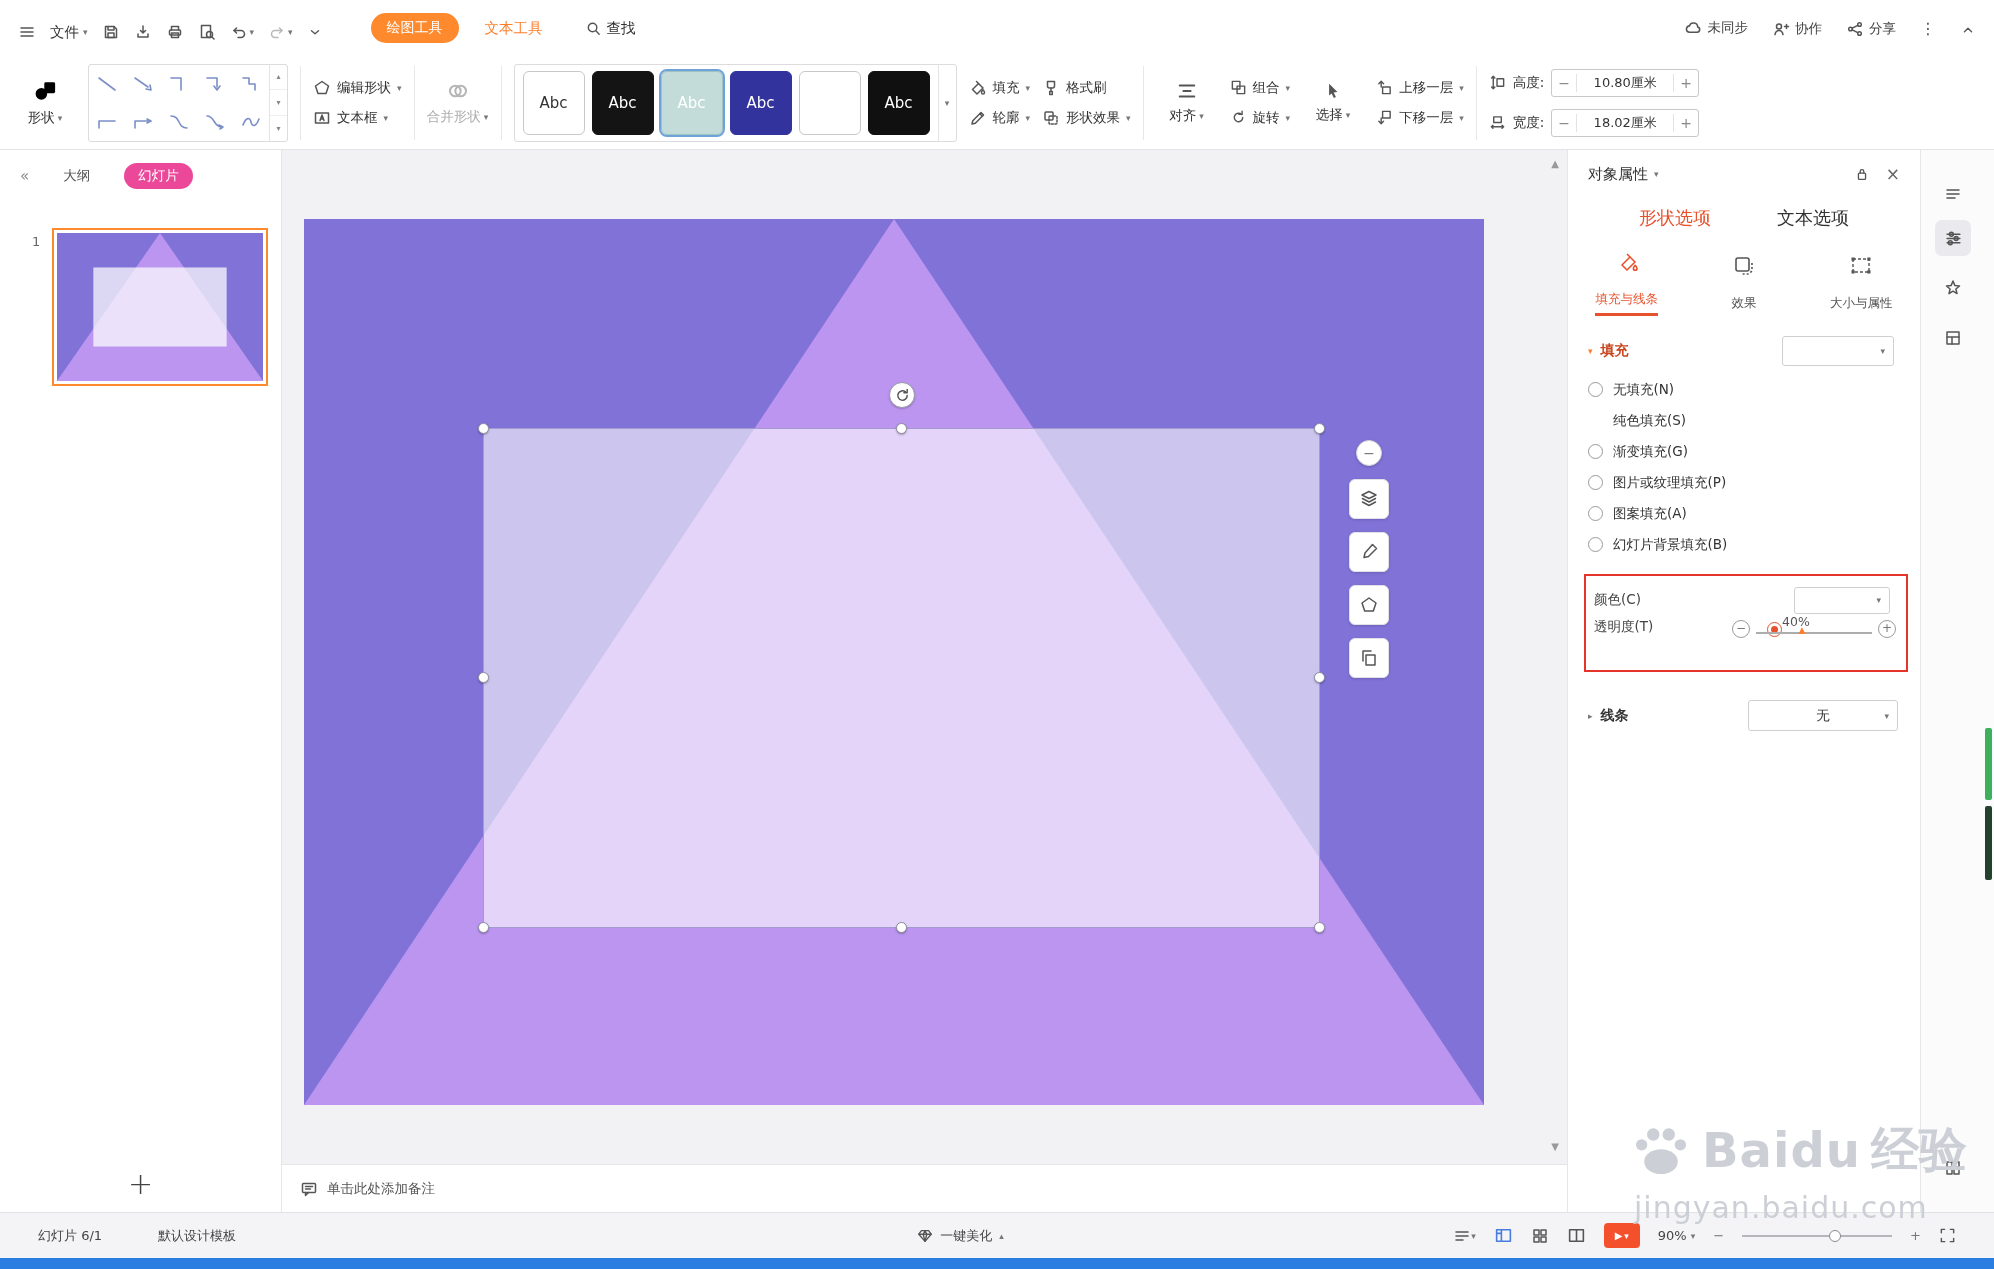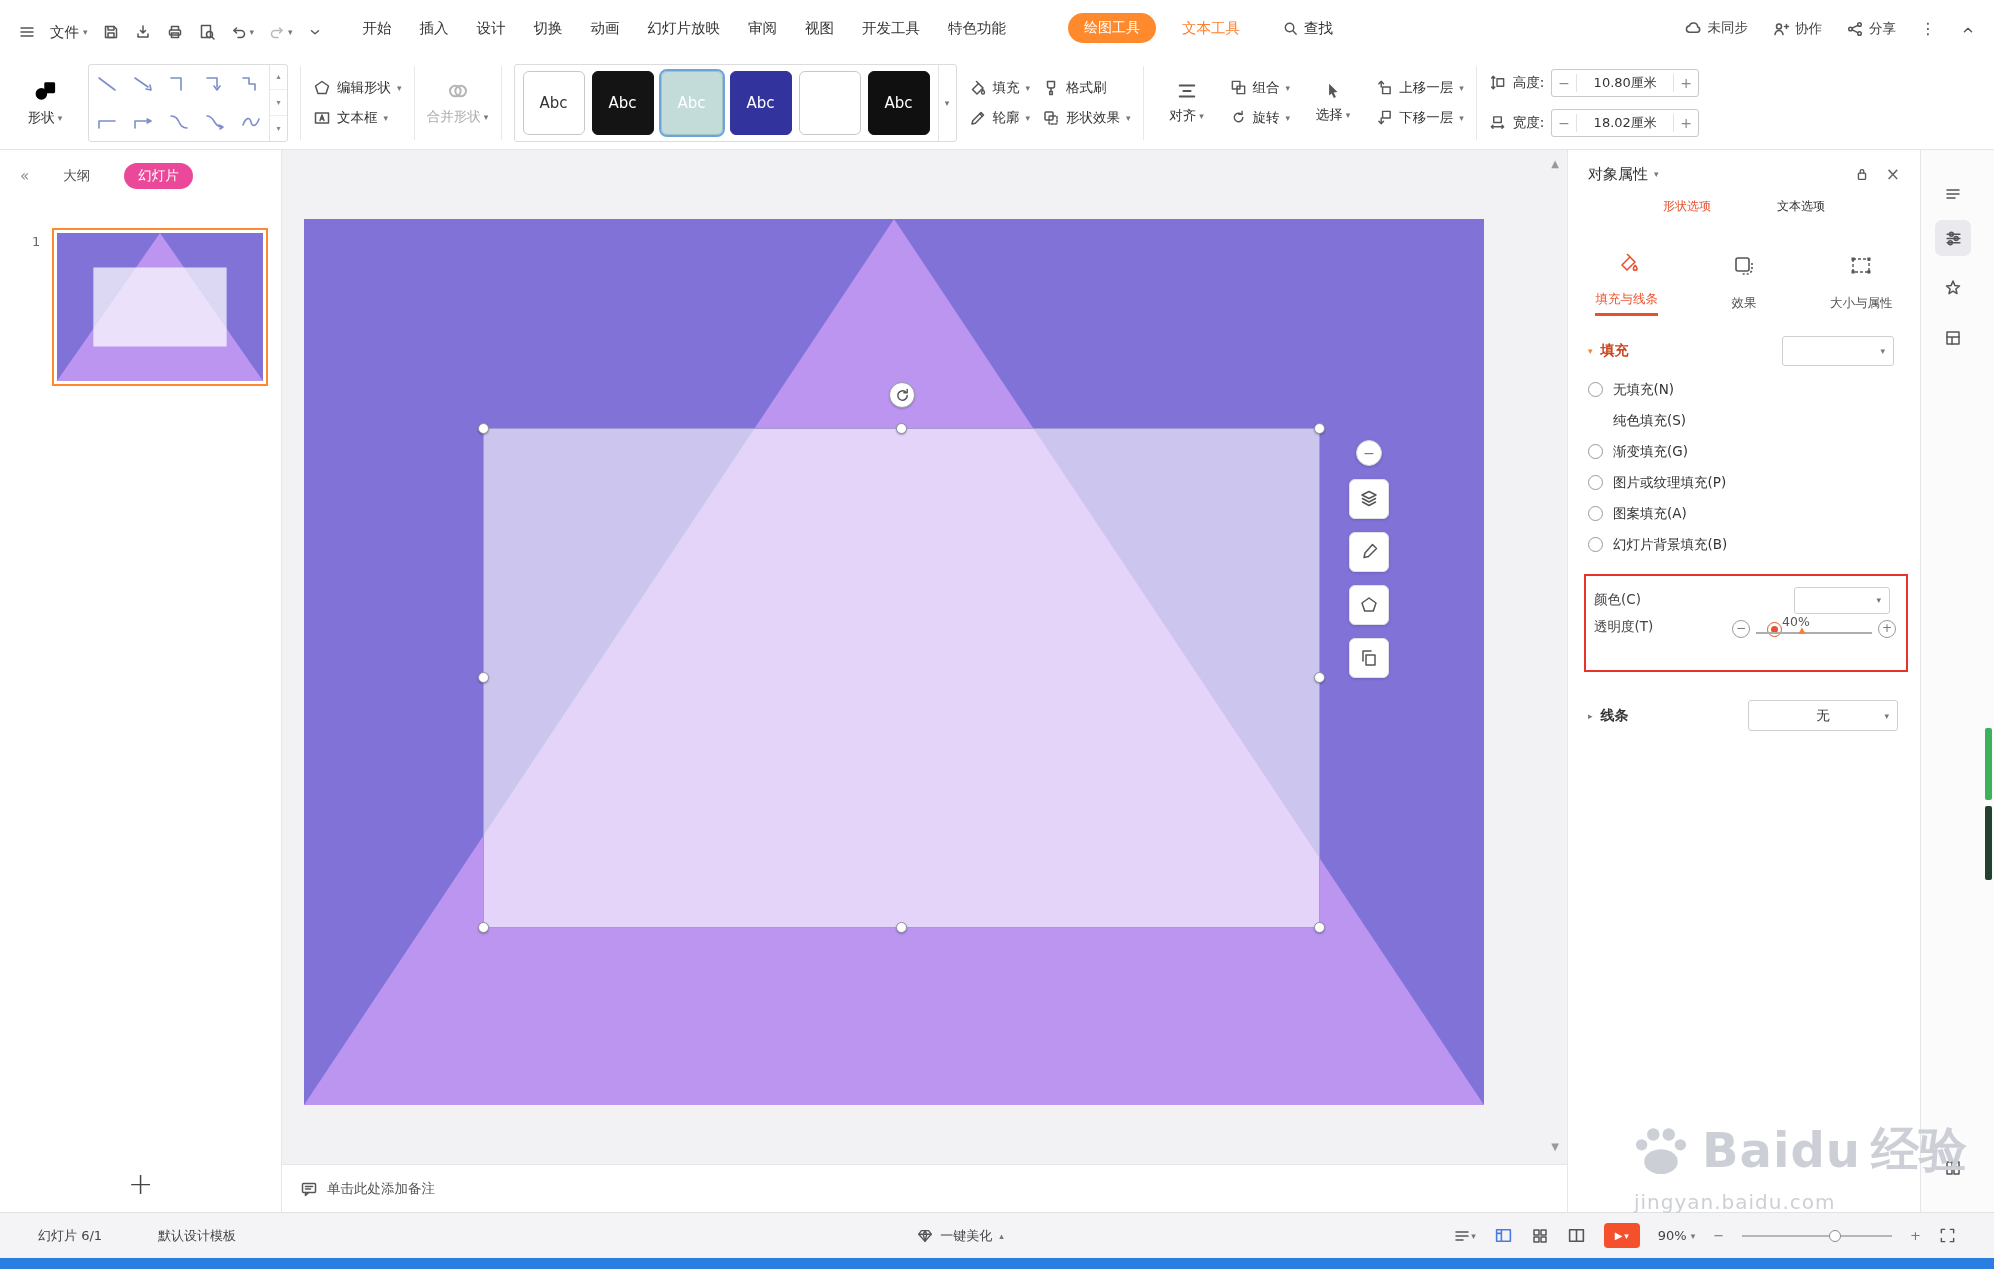--- a/index.html
+++ b/index.html
@@ -75,21 +75,21 @@
   .scr-up { position:absolute; right:8px; top:8px; font-size:10px; color:#999; }
   .scr-dn { position:absolute; right:8px; bottom:60px; font-size:10px; color:#999; }
   .notes-bar { position:absolute; left:0; right:0; bottom:0; height:48px; background:#fff; border-top:1px solid #e6e6e8; display:flex; align-items:center; gap:9px; padding:0 18px; font-size:13.5px; color:#555; }
 
   
   .props { width:353px; background:#fff; border-left:1px solid #e6e6e8; position:relative; }
   .pp-header { height:48px; display:flex; align-items:center; padding:0 20px; gap:6px; }
   .pp-title { font-size:15px; color:#333; }
   .pp-hicons { margin-left:auto; display:flex; align-items:center; gap:16px; color:#777; }
   .pp-close { font-size:17px; color:#666; }
-  .pp-tabs { height:40px; display:flex; align-items:flex-start; justify-content:center; gap:66px; font-size:12px; }
+  .pp-tabs { height:40px; display:flex; align-items:center; justify-content:center; gap:66px; font-size:18px; }
   .pp-tab.active { color:#e8512d; }
   .pp-subtabs { height:88px; display:flex; }
   .pp-subtab { flex:1; display:flex; flex-direction:column; align-items:center; justify-content:center; gap:13px; font-size:12.5px; color:#555; }
   .pp-subtab.active { color:#e8512d; }
   .pp-subtab.active .sub-lbl { border-bottom:3px solid #e8512d; padding-bottom:5px; }
   .fill-header { display:flex; align-items:center; gap:8px; padding:10px 26px 8px 20px; }
   .sec-caret { font-size:9px; color:#ff7e2b; }
   .sec-title { font-weight:bold; font-size:14px; color:#c8441c; }
   .dd { margin-left:auto; height:30px; border:1px solid #cfcfd2; border-radius:3px; background:#fff; display:flex; align-items:center; justify-content:flex-end; padding:0 8px; }
   .dd .caret { margin-left:auto; }
@@ -137,21 +137,21 @@
   .zoom-knob { position:absolute; left:58%; top:2px; width:12px; height:12px; border-radius:50%; background:#fff; border:1.5px solid #8b8b90; z-index:2; }
   .zoom-val { display:flex; align-items:center; gap:4px; }
 
   .bluebar { height:11px; background:#2a7de1; }
 
   
   .watermark { position:absolute; left:1630px; top:1118px; z-index:60; color:#ccd0d6; pointer-events:none; }
   .wm-line1 { display:flex; align-items:center; gap:10px; font-weight:bold; }
   .wm-brand { font-size:48px; letter-spacing:1px; }
   .wm-brand-cn { font-size:48px; }
-  .wm-url { font-size:20px; margin-top:8px; margin-left:4px; letter-spacing:1px; }
+  .wm-url { font-size:30px; margin-top:8px; margin-left:4px; letter-spacing:1px; }
 
   svg.sic { stroke:#555; fill:none; stroke-width:1.5; stroke-linecap:round; stroke-linejoin:round; }
 </style>
 </head>
 <body>
 
 <div class="app">
 
   <header class="menubar">
     <div class="mb-left">
@@ -204,32 +204,20 @@
             <path d="M11.5 5 14 7.5 11.5 10"></path>
           </svg>
           <span class="caret">▾</span>
         </span>
       <span class="ibtn">
           <svg class="sic" width="16" height="16" viewBox="0 0 18 18">
             <path d="M5 7.5l4 3.5 4-3.5"></path>
           </svg>
         </span>
     </div>
-    <nav class="mb-tabs" id="menuTabs">
-        <span class="mtab">开始</span>
-        <span class="mtab">插入</span>
-        <span class="mtab">设计</span>
-        <span class="mtab">切换</span>
-        <span class="mtab">动画</span>
-        <span class="mtab">幻灯片放映</span>
-        <span class="mtab">审阅</span>
-        <span class="mtab">视图</span>
-        <span class="mtab">开发工具</span>
-        <span class="mtab">特色功能</span>
-      </nav>
     <span class="pill">绘图工具</span>
     <span class="texttools">文本工具</span>
     <span class="mb-search">
         <svg class="sic" width="17" height="17" viewBox="0 0 18 18">
           <circle cx="8" cy="8" r="4.5"></circle>
           <path d="M11.5 11.5 15 15"></path>
         </svg>
         <span>查找</span>
       </span>
     <div class="mb-right">

